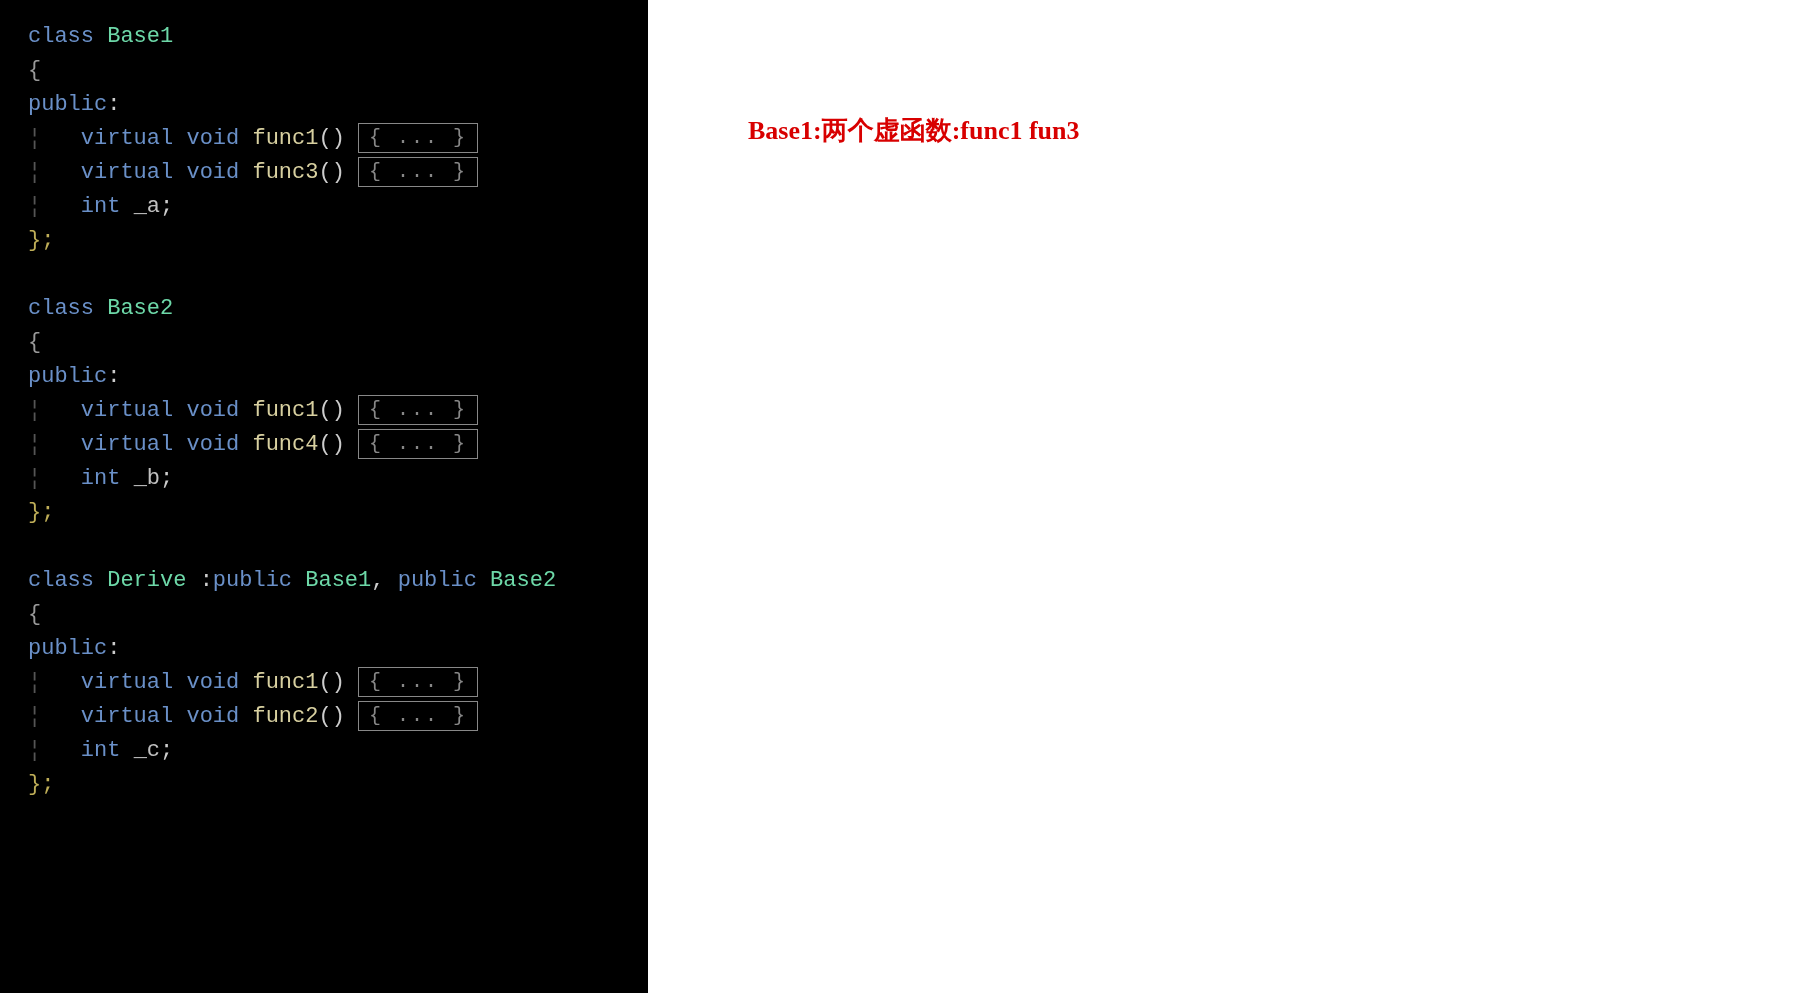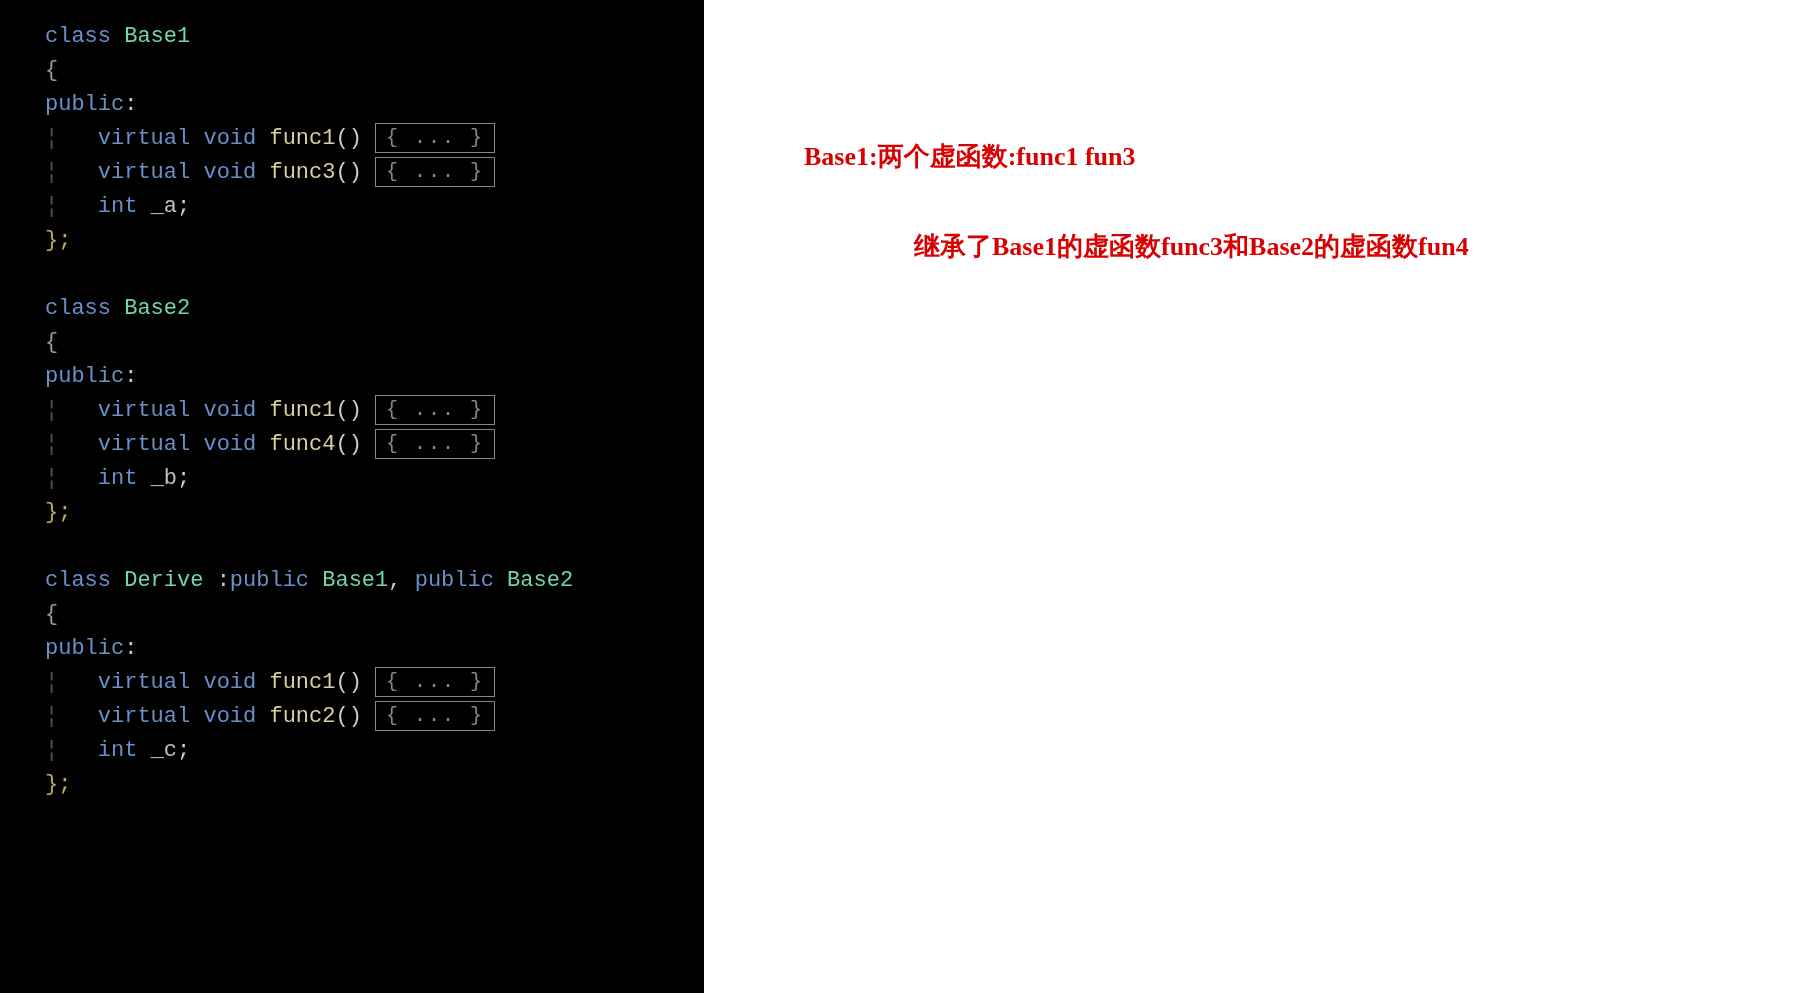--- a/index.html
+++ b/index.html
@@ -7,36 +7,36 @@
       display: flex;
       font-family: "Courier New", monospace;
       background: #fff;
       width: 1798px;
       height: 993px;
       overflow: hidden;
     }
     .code-panel {
       background: #000;
       color: #ccc;
-      padding: 20px 45px;
-      width: 704px;
+      padding: 20px 28px;
+      width: 648px;
       font-size: 22px;
       line-height: 34px;
       font-family: "Consolas", "Courier New", monospace;
       white-space: pre;
     }
     .annotation-panel {
       padding: 110px 0 0 100px;
       font-size: 26px;
       line-height: 42px;
       color: #d80000;
       font-family: "SimSun", "STSong", serif;
       font-weight: bold;
     }
-    .annotation-panel .block { margin-bottom: 48px; margin-top: 26px; }
+    .annotation-panel .block { margin-bottom: 48px; }
     .annotation-panel .sub { padding-left: 110px; }
     .kw { color: #6a90c8; }
     .type { color: #6dd8a8; }
     .funcname { color: #d8d0a0; }
     .brace { color: #999; }
     .closebrace { color: #bfae58; }
     .guide { color: #555; }
     .fold {
       display: inline-block;
       border: 1px solid #888;
@@ -73,15 +73,14 @@
 <span class="brace">{</span>
 <span class="pub">public</span><span>:</span>
 <span class="guide">¦   </span><span class="kw">virtual</span> <span class="kw">void</span> <span class="funcname">func1</span><span>()</span> <span class="fold">{ ... }</span>
 <span class="guide">¦   </span><span class="kw">virtual</span> <span class="kw">void</span> <span class="funcname">func2</span><span>()</span> <span class="fold">{ ... }</span>
 <span class="guide">¦   </span><span class="kw">int</span> <span class="mbr">_c</span>;
 <span class="closebrace">};</span></div>
 
 <div class="annotation-panel">
   <div class="block">Base1:两个虚函数:func1 fun3</div>
   <div class="block">
-    <div class="sub">继承了Base1的虚函数func3和Base2的虚函数fun4</div>
   </div>
 </div>
 
 </body></html>

